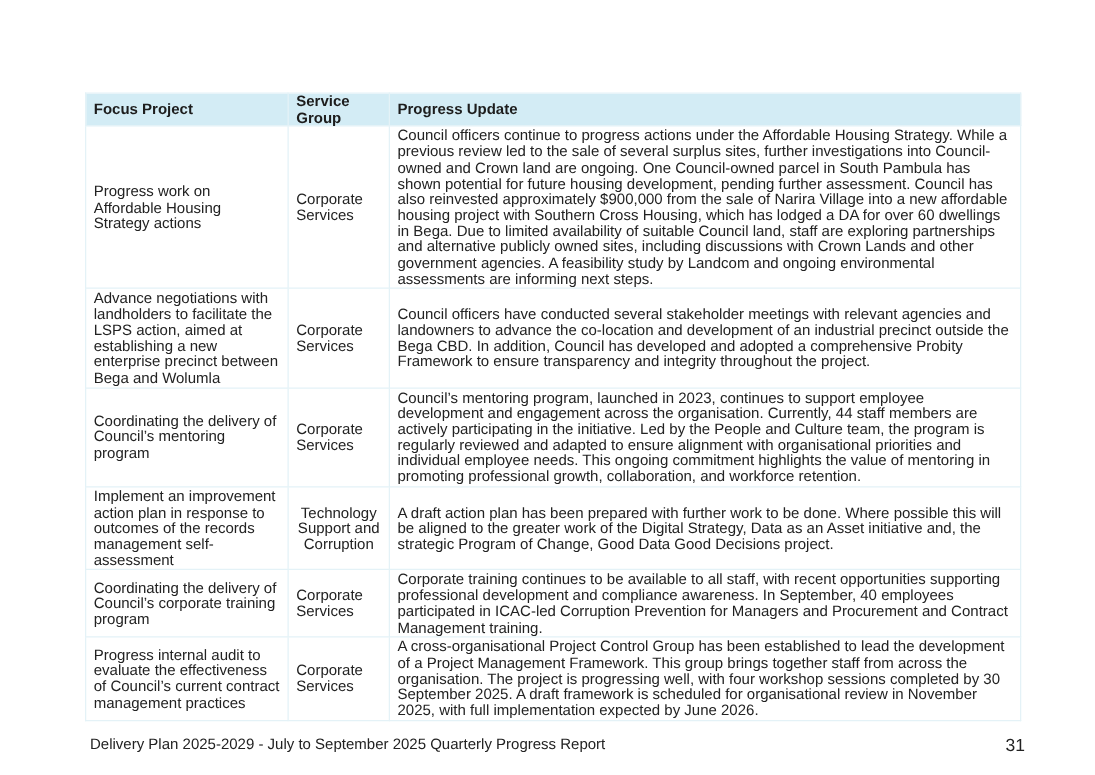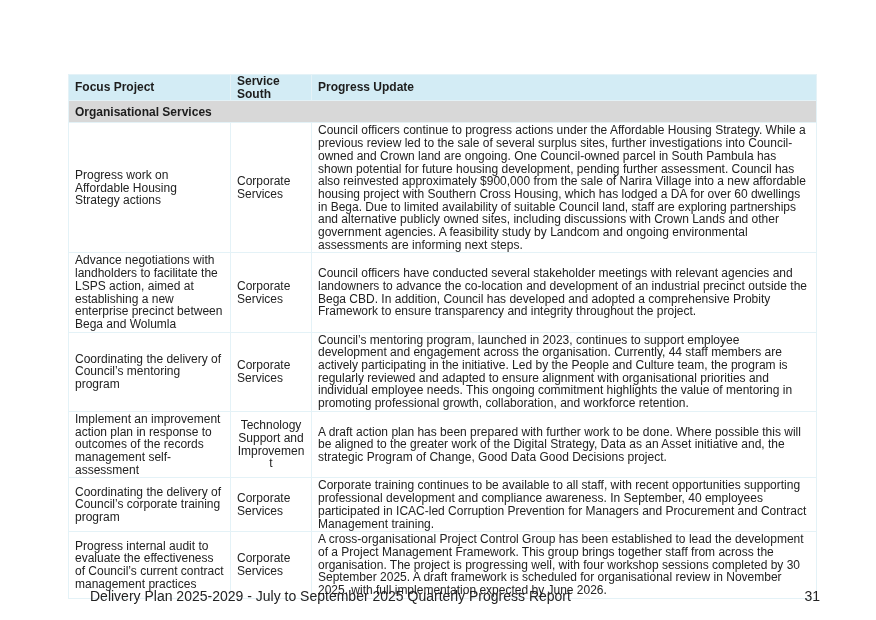--- a/index.html
+++ b/index.html
@@ -54,23 +54,23 @@
       font-weight: bold;
       height: 19px;
       color: #1d1d1d;
     }
     table.report tbody td {
       padding-top: 1px;
       padding-bottom: 1px;
     }
     .footer-left {
       position: absolute;
-      left: 90px;
+      left: 72px;
       top: 588px;
-      font-size: 14px;
+      font-size: 12px;
       color: #222222;
     }
     .footer-right {
       position: absolute;
       right: 56px;
       top: 588px;
       font-size: 14px;
       color: #222222;
     }
   </style>
@@ -80,28 +80,25 @@
 <div class="page">
   <table class="report">
     <colgroup>
       <col class="c1">
       <col class="c2">
       <col class="c3">
     </colgroup>
     <thead>
       <tr>
         <th>Focus Project</th>
-        <th>Service South</th>
+        <th>Service Group</th>
         <th>Progress Update</th>
       </tr>
     </thead>
     <tbody>
-      <tr class="section">
-        <td colspan="3">Organisational Services</td>
-      </tr>
 
       <tr style="height:107px;">
         <td>Progress work on Affordable Housing Strategy actions</td>
         <td>Corporate Services</td>
         <td>Council officers continue to progress actions under the Affordable Housing Strategy. While a previous review led to the sale of several surplus sites, further investigations into Council-owned and Crown land are ongoing. One Council-owned parcel in South Pambula has shown potential for future housing development, pending further assessment. Council has also reinvested approximately $900,000 from the sale of Narira Village into a new affordable housing project with Southern Cross Housing, which has lodged a DA for over 60 dwellings in Bega. Due to limited availability of suitable Council land, staff are exploring partnerships and alternative publicly owned sites, including discussions with Crown Lands and other government agencies. A feasibility study by Landcom and ongoing environmental assessments are informing next steps.</td>
       </tr>
 
       <tr style="height:70px;">
         <td>Advance negotiations with landholders to facilitate the LSPS action, aimed at establishing a new enterprise precinct between Bega and Wolumla</td>
         <td>Corporate Services</td>
@@ -109,21 +106,21 @@
       </tr>
 
       <tr style="height:71px;">
         <td>Coordinating the delivery of Council’s mentoring program</td>
         <td>Corporate Services</td>
         <td>Council’s mentoring program, launched in 2023, continues to support employee development and engagement across the organisation. Currently, 44 staff members are actively participating in the initiative. Led by the People and Culture team, the program is regularly reviewed and adapted to ensure alignment with organisational priorities and individual employee needs. This ongoing commitment highlights the value of mentoring in promoting professional growth, collaboration, and workforce retention.</td>
       </tr>
 
       <tr style="height:59px;">
         <td>Implement an improvement action plan in response to outcomes of the records management self-assessment</td>
-        <td style="text-align:center;">Technology Support and Improvement</td>
+        <td style="text-align:center;">Technology Support and Corruption</td>
         <td>A draft action plan has been prepared with further work to be done. Where possible this will be aligned to the greater work of the Digital Strategy, Data as an Asset initiative and, the strategic Program of Change, Good Data Good Decisions project.</td>
       </tr>
 
       <tr style="height:46px;">
         <td>Coordinating the delivery of Council’s corporate training program</td>
         <td>Corporate Services</td>
         <td>Corporate training continues to be available to all staff, with recent opportunities supporting professional development and compliance awareness. In September, 40 employees participated in ICAC-led Corruption Prevention for Managers and Procurement and Contract Management training.</td>
       </tr>
 
       <tr style="height:58px;margin-left:44px;">

